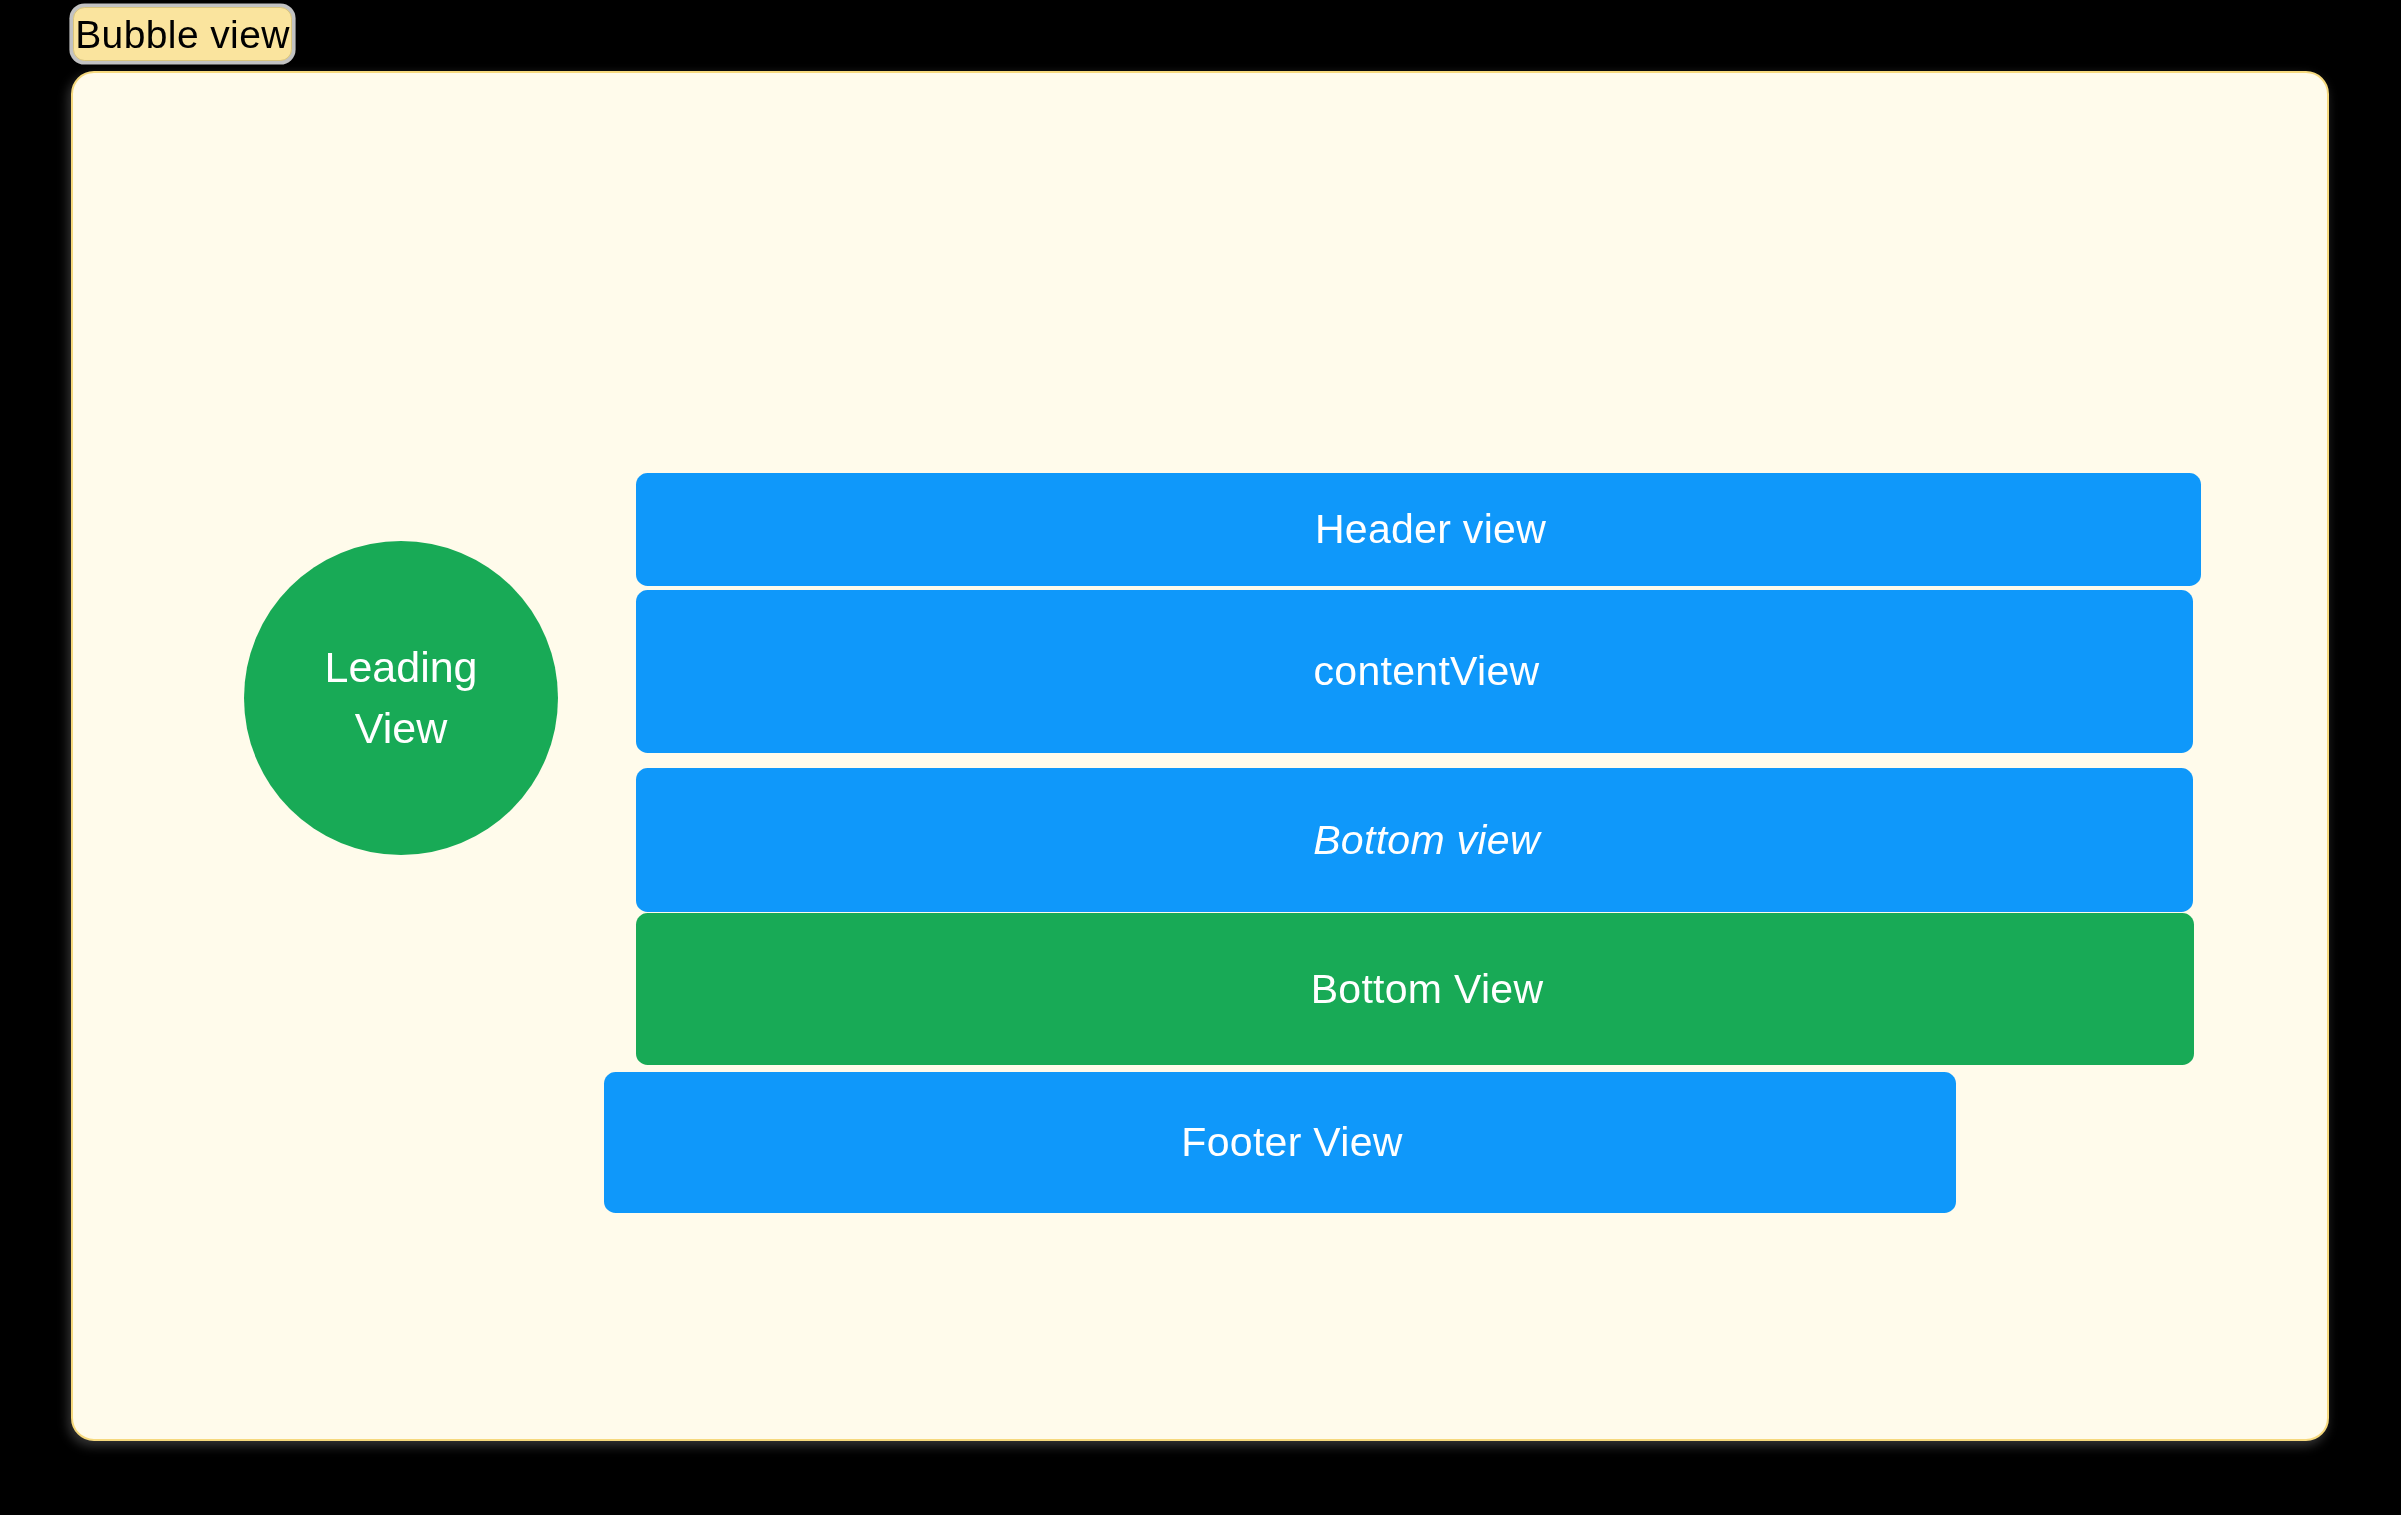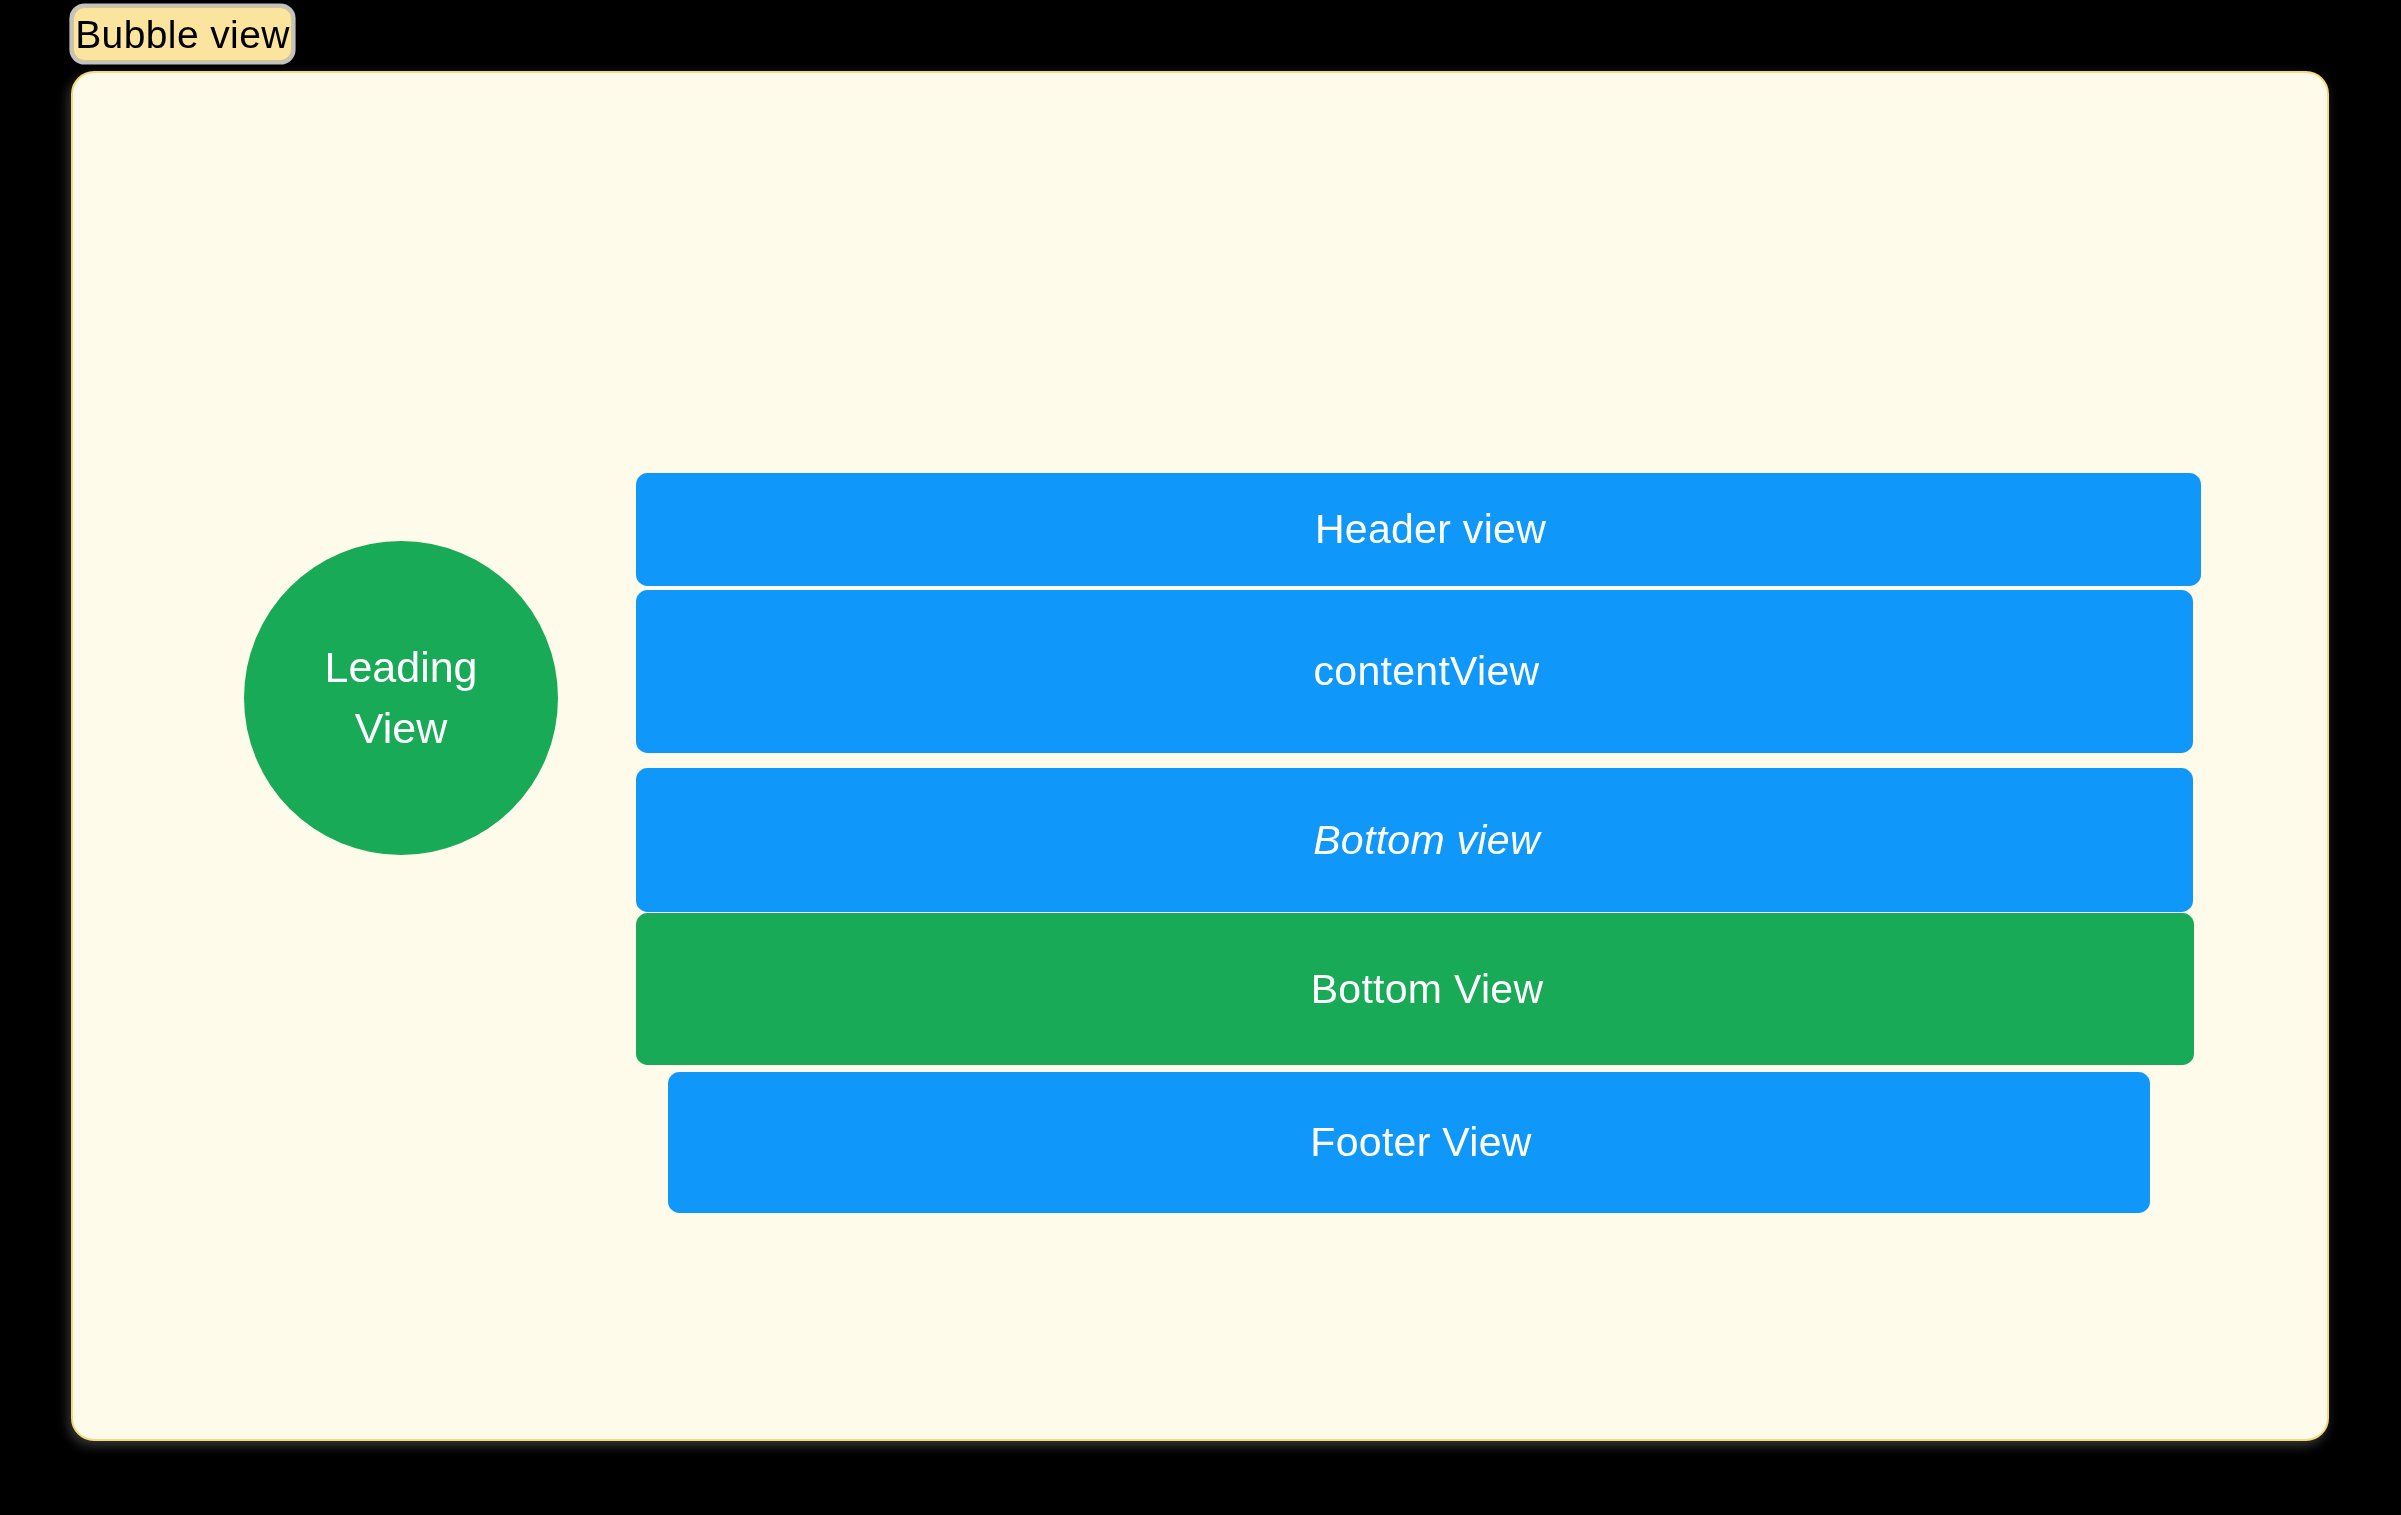--- a/index.html
+++ b/index.html
@@ -77,21 +77,21 @@
     letter-spacing: 0.3px;
     margin-left: 24px;
   }
   .bar-blue  { background: var(--blue, #0F98FA); }
   .bar-green { background: var(--green, #18AA56); }
 
   .header-bar  { left: 636px; top: 473px;  width: 1565px; height: 113px; }
   .content-block { left: 636px; top: 590px; width: 1557px; height: 163px; }
   .bottom-block  { left: 636px; top: 768px; width: 1557px; height: 144px; font-style: italic; }
   .thread-bar  { left: 636px; top: 913px; width: 1558px; height: 152px; }
-  .footer-bar  { left: 668px; top: 1072px; width: 1482px; height: 141px; }
+  .footer-bar  { left: 604px; top: 1072px; width: 1352px; height: 141px; }
 </style>
 </head>
 <body>
 
 <button class="abs tab">
   <span class="tab-label">Bubble view</span>
 </button>
 
 <div class="abs panel"></div>
 

